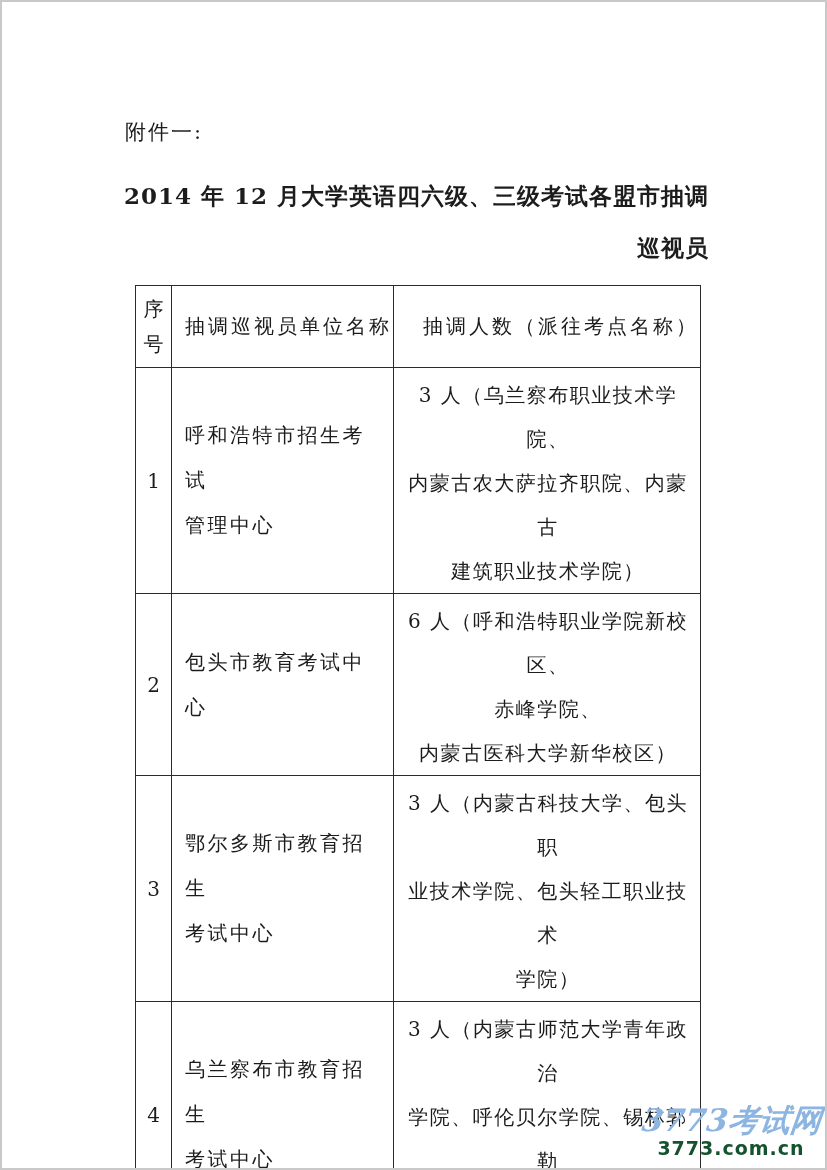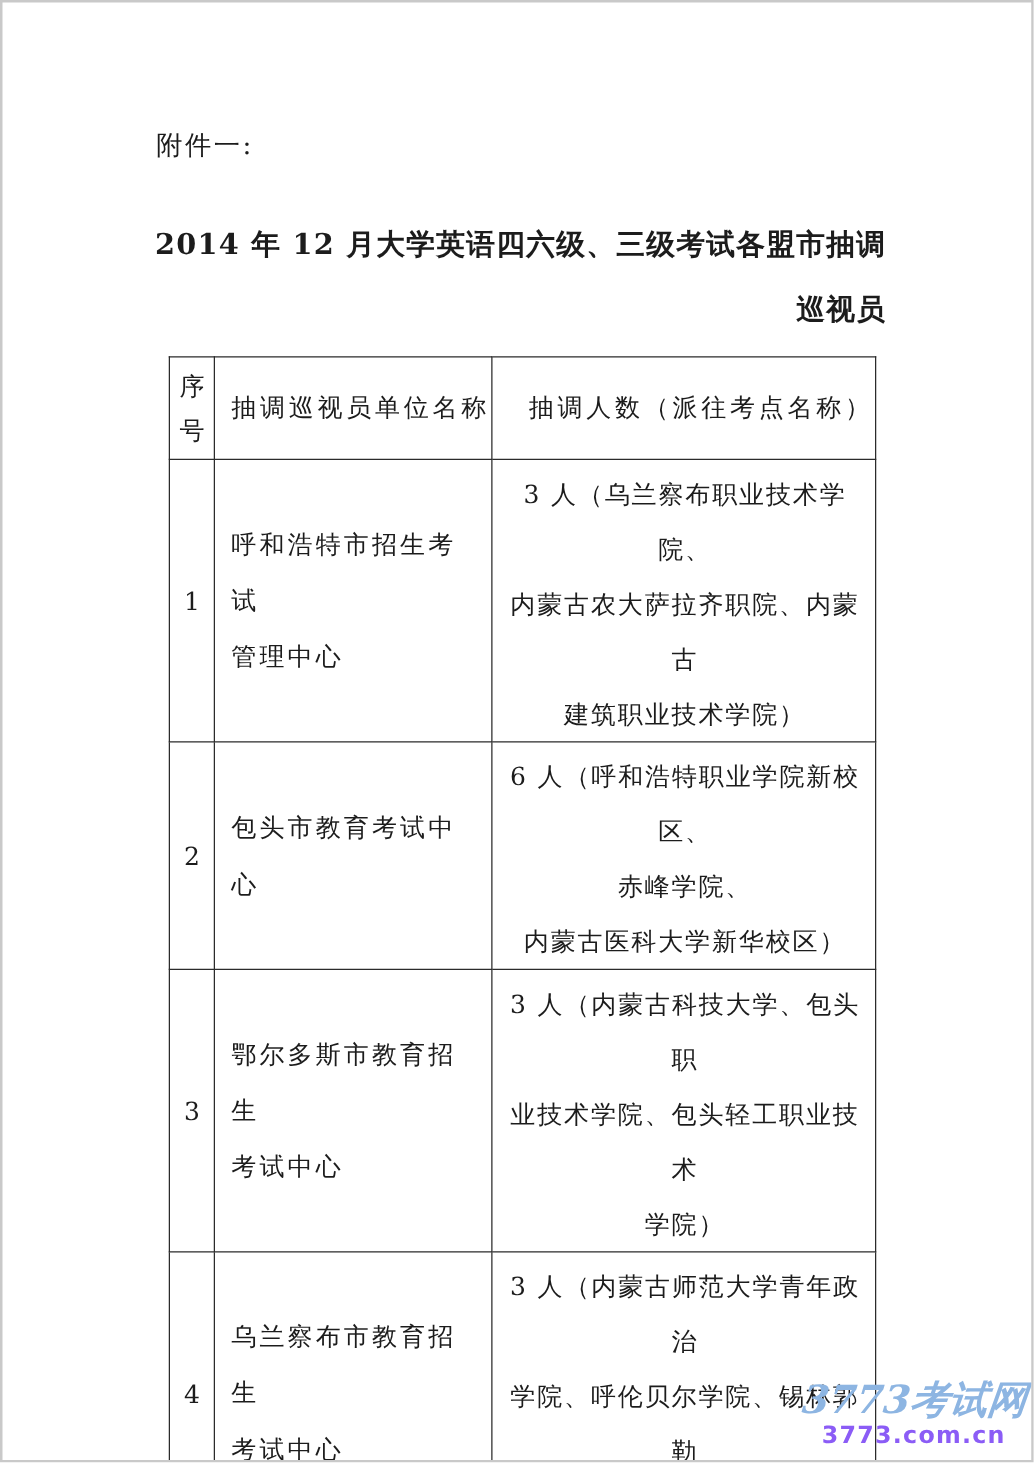--- a/index.html
+++ b/index.html
@@ -14,21 +14,21 @@
     background: #ffffff;
     box-sizing: border-box;
     border: 2px solid #c9c9c9;
     font-family: "DejaVu Serif", "Liberation Serif", serif;
     color: #1c1c1c;
     overflow: hidden;
   }
   .attachment-label {
     position: absolute;
     left: 123px;
-    top: 100px;
+    top: 116px;
     font-size: 21px;
     letter-spacing: 2px;
   }
   .doc-title {
     position: absolute;
     left: 120px;
     top: 168px;
     width: 587px;
     text-align: right;
     font-weight: bold;
@@ -169,16 +169,16 @@
 考试中心</td>
         <td class="c-detail">3 人（内蒙古师范大学青年政治
 学院、呼伦贝尔学院、锡林郭勒
 职业学院）</td>
       </tr>
     </tbody>
   </table>
 
   <div class="watermark">
     <span class="site-name" style="color: rgb(141, 181, 226);">3773考试网</span>
-    <span class="site-domain" style="color: #8b5cf6;">3773.com.cn</span>
+    <span class="site-domain" style="color: #14532d;">3773.com.cn</span>
   </div>
 
 </div>
 
 </body></html>

